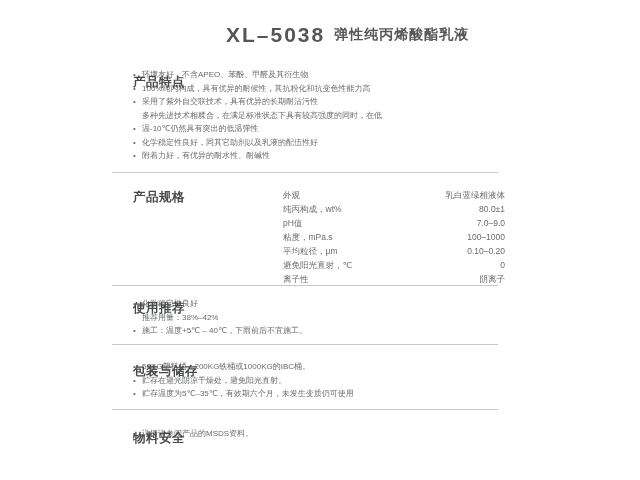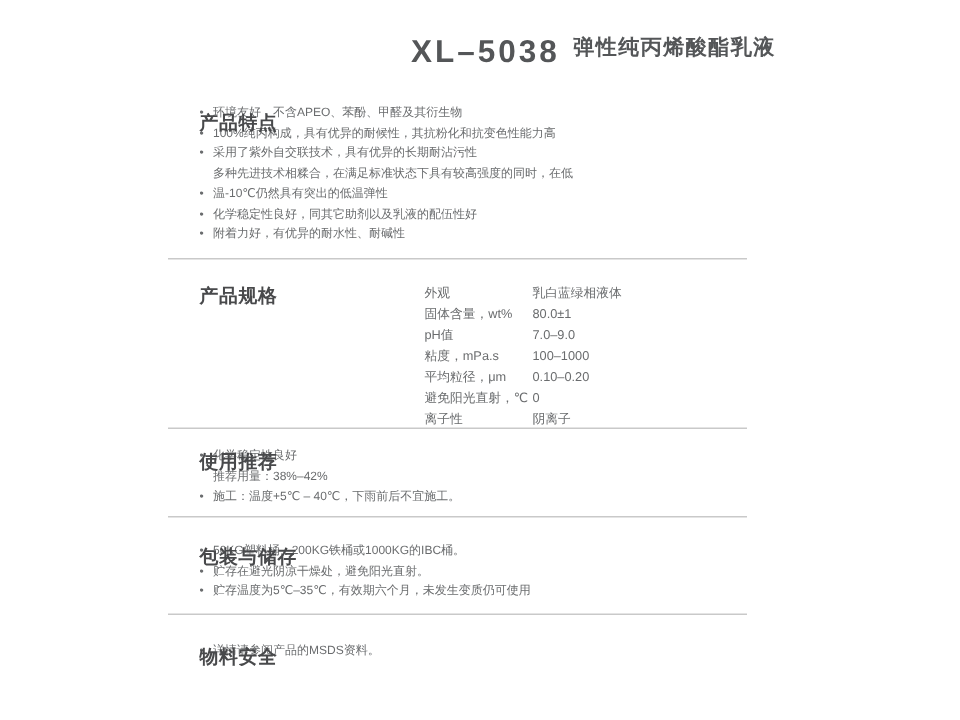--- a/index.html
+++ b/index.html
@@ -10,23 +10,22 @@
     background: #ffffff;
     overflow: hidden;
     font-family: "Liberation Sans", "DejaVu Sans", sans-serif;
     color: var(--body, #6a6c6e);
   }
   .title {
     position: absolute;
     left: 226px;
     top: 24px;
     display: flex;
-    align-items: flex-start;
+    align-items: center;
     color: var(--title, #545658);
-    margin-left: 48px;
   }
   .title-model {
     font-size: 21px;
     font-weight: bold;
     letter-spacing: 2px;
     line-height: 1;
   }
   .title-name {
     font-size: 14px;
     font-weight: bold;
@@ -64,21 +63,21 @@
     margin: 0;
     padding: 0;
     font-size: 8px;
   }
   .b-item { display: flex; line-height: 13.5px; align-items: flex-end; }
   .dot { width: 9px; flex: none; }
   .dot::before { content: "\2022"; }
   .txt { width: 242px; }
   .spec-row { display: flex; line-height: 14px; font-size: 8.5px; }
   .spec-label { width: 72px; flex: none; }
-  .spec-value { flex: 1; }
+  .spec-value { flex: 1; text-align: right; }
 </style>
 </head>
 <body>
 
 <div class="page">
 
   <div class="title">
     <span class="title-model">XL–5038</span>
     <span class="title-name">弹性纯丙烯酸酯乳液</span>
   </div>
@@ -124,21 +123,21 @@
   <section class="sec" style="top:188px">
     <h2 class="sec-head" style="top:1px">产品规格</h2>
     <div class="sec-body specs">
 
         <div class="spec-row">
           <span class="spec-label">外观</span>
           <span class="spec-value">乳白蓝绿相液体</span>
         </div>
 
         <div class="spec-row">
-          <span class="spec-label">固体含量，wt%</span>
+          <span class="spec-label">纯丙构成，wt%</span>
           <span class="spec-value">80.0±1</span>
         </div>
 
         <div class="spec-row">
           <span class="spec-label">pH值</span>
           <span class="spec-value">7.0–9.0</span>
         </div>
 
         <div class="spec-row">
           <span class="spec-label">粘度，mPa.s</span>

